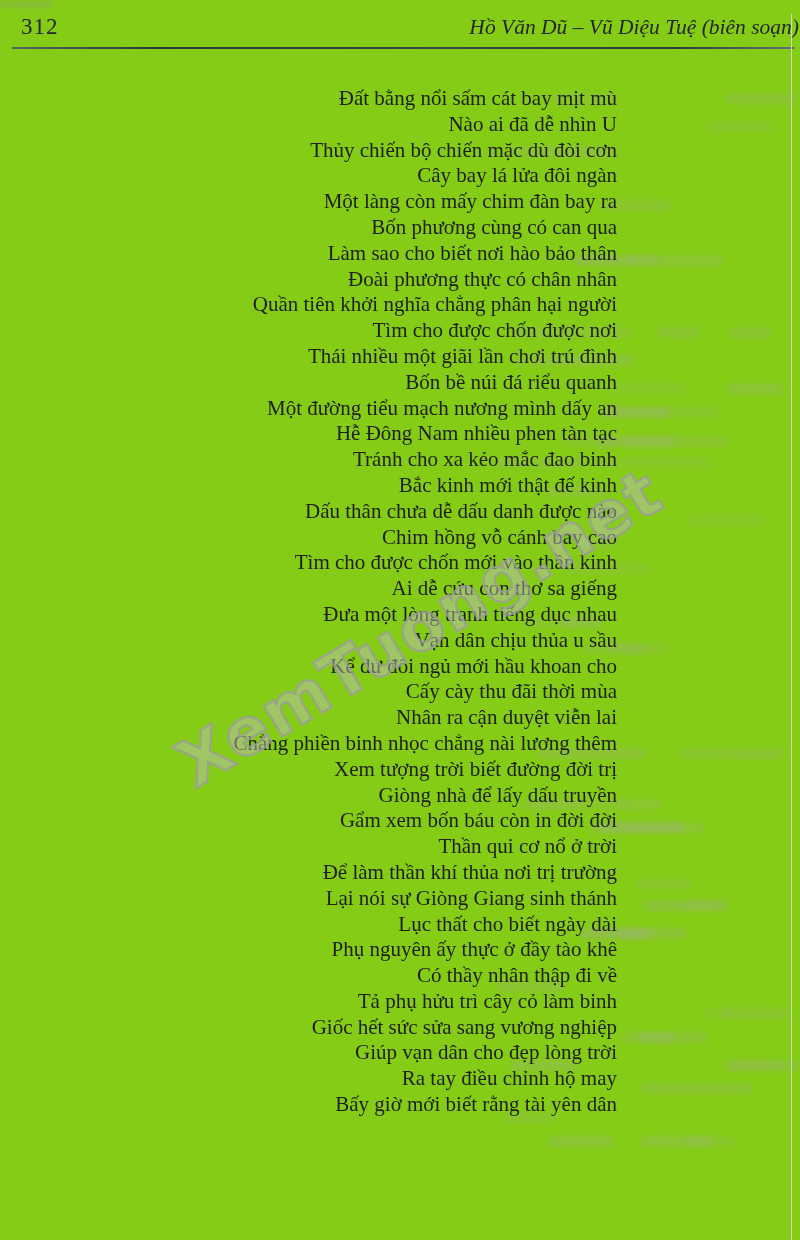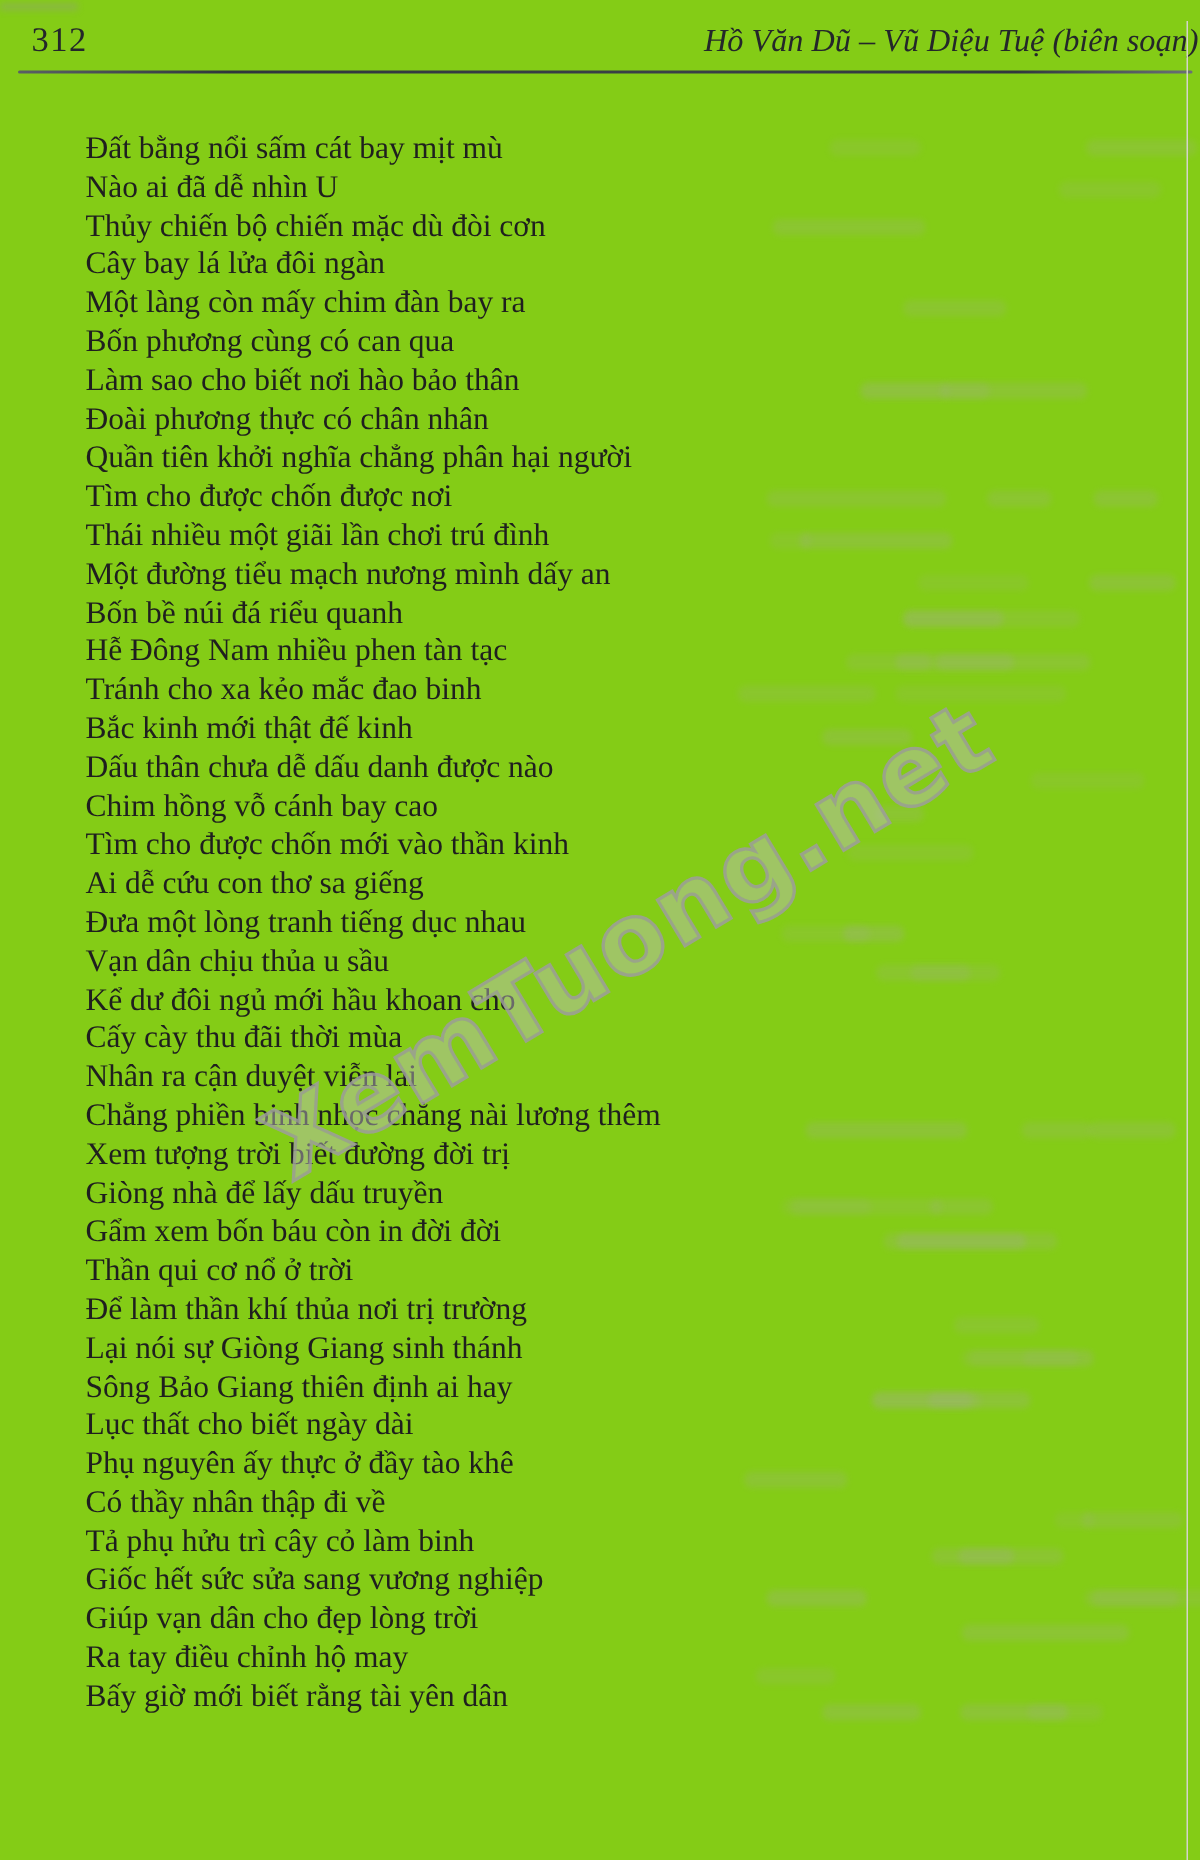--- a/index.html
+++ b/index.html
@@ -48,21 +48,21 @@
   
   .poem {
     position: absolute;
     left: 57px;
     top: 86px;
     width: 560px;
     font-size: 21px;
     line-height: 25.8px;
     white-space: nowrap;
   }
-  .poem-line { height: 25.8px; }
+  .poem-line { height: 25.8px; text-align: right; }
 
   
   .watermark {
     position: absolute;
     left: 140px;
     top: 595px;
     width: 560px;
     height: 66px;
     line-height: 66px;
     text-align: center;
@@ -183,42 +183,41 @@
       <div class="poem-line">Nào ai đã dễ nhìn U</div>
       <div class="poem-line">Thủy chiến bộ chiến mặc dù đòi cơn</div>
       <div class="poem-line">Cây bay lá lửa đôi ngàn</div>
       <div class="poem-line">Một làng còn mấy chim đàn bay ra</div>
       <div class="poem-line">Bốn phương cùng có can qua</div>
       <div class="poem-line">Làm sao cho biết nơi hào bảo thân</div>
       <div class="poem-line">Đoài phương thực có chân nhân</div>
       <div class="poem-line">Quần tiên khởi nghĩa chẳng phân hại người</div>
       <div class="poem-line">Tìm cho được chốn được nơi</div>
       <div class="poem-line">Thái nhiều một giãi lần chơi trú đình</div>
+      <div class="poem-line">Bốn bề núi đá riểu quanh</div>
       <div class="poem-line">Một đường tiểu mạch nương mình dấy an</div>
-      <div class="poem-line">Bốn bề núi đá riểu quanh</div>
       <div class="poem-line">Hễ Đông Nam nhiều phen tàn tạc</div>
       <div class="poem-line">Tránh cho xa kẻo mắc đao binh</div>
       <div class="poem-line">Bắc kinh mới thật đế kinh</div>
       <div class="poem-line">Dấu thân chưa dễ dấu danh được nào</div>
       <div class="poem-line">Chim hồng vỗ cánh bay cao</div>
       <div class="poem-line">Tìm cho được chốn mới vào thần kinh</div>
       <div class="poem-line">Ai dễ cứu con thơ sa giếng</div>
       <div class="poem-line">Đưa một lòng tranh tiếng dục nhau</div>
       <div class="poem-line">Vạn dân chịu thủa u sầu</div>
       <div class="poem-line">Kể dư đôi ngủ mới hầu khoan cho</div>
       <div class="poem-line">Cấy cày thu đãi thời mùa</div>
       <div class="poem-line">Nhân ra cận duyệt viễn lai</div>
       <div class="poem-line">Chẳng phiền binh nhọc chẳng nài lương thêm</div>
       <div class="poem-line">Xem tượng trời biết đường đời trị</div>
       <div class="poem-line">Giòng nhà để lấy dấu truyền</div>
       <div class="poem-line">Gẩm xem bốn báu còn in đời đời</div>
       <div class="poem-line">Thần qui cơ nổ ở trời</div>
       <div class="poem-line">Để làm thần khí thủa nơi trị trường</div>
       <div class="poem-line">Lại nói sự Giòng Giang sinh thánh</div>
-      <div class="poem-line">Sông Bảo Giang thiên định ai hay</div>
       <div class="poem-line">Lục thất cho biết ngày dài</div>
       <div class="poem-line">Phụ nguyên ấy thực ở đầy tào khê</div>
       <div class="poem-line">Có thầy nhân thập đi về</div>
       <div class="poem-line">Tả phụ hửu trì cây cỏ làm binh</div>
       <div class="poem-line">Giốc hết sức sửa sang vương nghiệp</div>
       <div class="poem-line">Giúp vạn dân cho đẹp lòng trời</div>
       <div class="poem-line">Ra tay điều chỉnh hộ may</div>
       <div class="poem-line">Bấy giờ mới biết rằng tài yên dân</div>
     </div>
 

